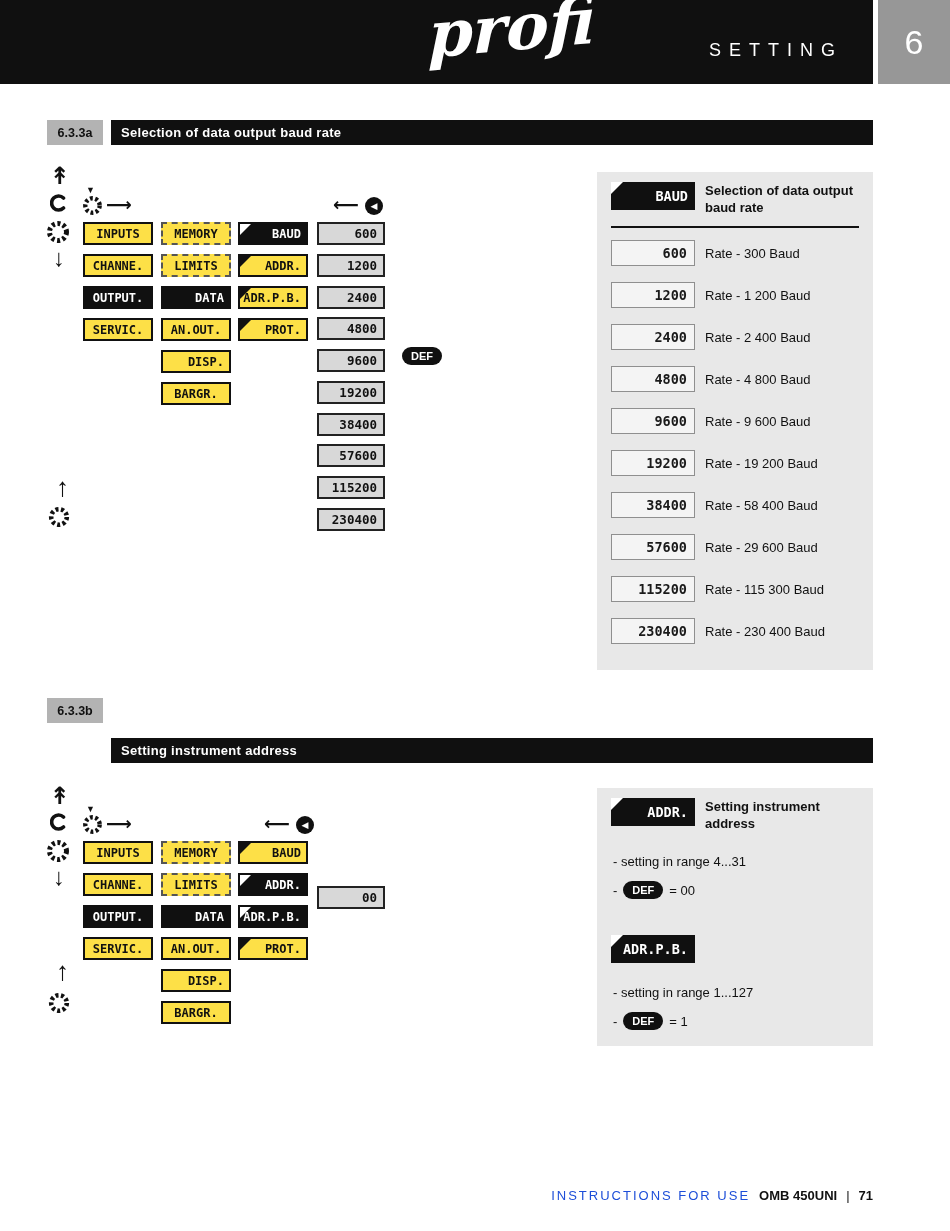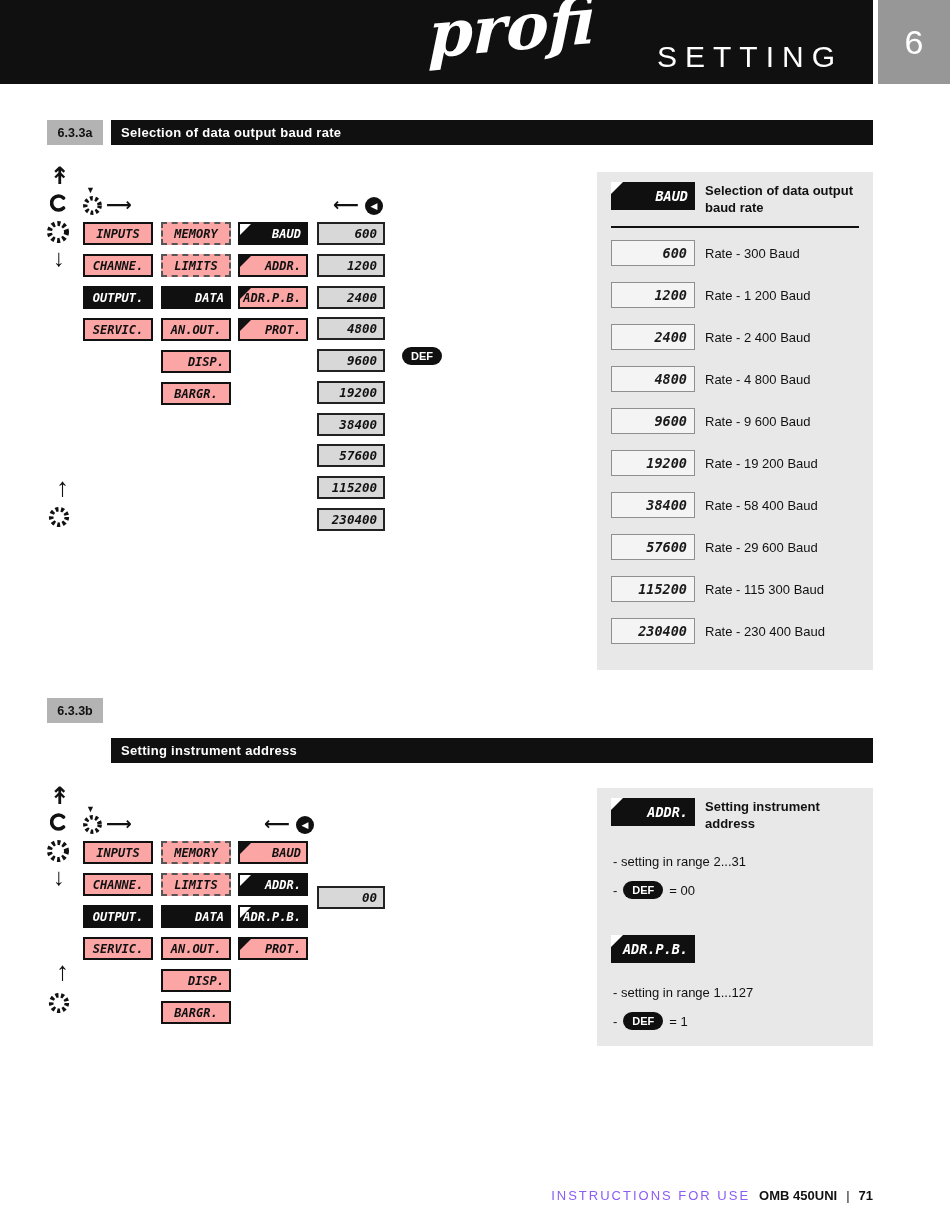--- a/index.html
+++ b/index.html
@@ -2,32 +2,32 @@
 <html><head>
 <meta charset="utf-8">
 <style>
   *{box-sizing:border-box;margin:0;padding:0}
   html,body{width:950px;height:1231px}
   body{position:relative;background:#fff;font-family:"Liberation Sans","DejaVu Sans",sans-serif;color:#111;overflow:hidden}
 
   
   .header-bar{position:absolute;left:0;top:0;width:873px;height:84px;background:#101010}
   .logo{position:absolute;left:428px;top:-10px;color:#fff;font-family:"DejaVu Serif",serif;font-style:italic;font-weight:bold;font-size:64px;transform:rotate(-5deg) skewX(-6deg)}
-  .header-title{position:absolute;right:30px;top:40px;color:#fff;font-size:30px;letter-spacing:8px;font-weight:normal}
+  .header-title{position:absolute;right:30px;top:40px;color:#fff;font-size:18px;letter-spacing:8px;font-weight:normal}
   .chapter-box{position:absolute;left:878px;top:0;width:72px;height:84px;background:#979797;color:#fff;display:flex;align-items:center;justify-content:center;font-size:34px}
 
   
   .sec-num{position:absolute;left:47px;width:56px;height:25px;background:#b3b3b3;color:#111;font-weight:bold;font-size:12.5px;display:flex;align-items:center;justify-content:center}
   .sec-bar{position:absolute;left:111px;width:762px;height:25px;background:#101010;color:#fff;font-weight:bold;font-size:13px;display:flex;align-items:center;padding-left:10px;letter-spacing:.3px}
 
   
-  .seg{font-family:"DejaVu Sans Mono","Liberation Mono",monospace;font-style:italic;font-weight:bold;letter-spacing:0}
-
-  
-  .mbox{position:absolute;width:70px;height:23px;border:2px solid #111;background:#fca5a5;display:flex;align-items:center;justify-content:center;font-size:12px;color:#111}
+  .seg{font-family:"DejaVu Sans Mono","Liberation Mono",monospace;font-weight:bold;letter-spacing:0}
+
+  
+  .mbox{position:absolute;width:70px;height:23px;border:2px solid #111;background:#fde047;display:flex;align-items:center;justify-content:center;font-size:12px;color:#111}
   .mbox.r{justify-content:flex-end;padding-right:5px}
   .inv{background:#101010;color:#fff;border-color:#101010}
   .dash{border-style:dashed;border-color:#555}
   .corner::before{content:"";position:absolute;top:0;left:0;width:0;height:0;border-top:11px solid #111;border-right:11px solid transparent}
   .inv.corner::before{border-top-color:#fff}
   .vbox{position:absolute;width:68px;height:23px;border:2px solid #222;background:#d8d8d8;display:flex;align-items:center;justify-content:flex-end;padding-right:6px;font-size:12.5px;color:#111}
 
   
   .def-badge{background:#101010;color:#fff;border-radius:10px;font-weight:bold;font-size:11px;padding:3px 9px;display:inline-block;font-family:"Liberation Sans",sans-serif;font-style:normal}
   .def-abs{position:absolute}
@@ -43,21 +43,21 @@
   .pdisp::before{content:"";position:absolute;top:0;left:0;width:0;height:0;border-top:12px solid #fff;border-right:12px solid transparent}
   .pheading{font-weight:bold;font-size:13px;line-height:1.28;color:#111;padding-top:1px}
   .prule{height:0;border-top:2px solid #111;margin:10px 0 12px 0}
   .prow{display:flex;align-items:center;gap:10px;margin-bottom:16px}
   .prow-disp{flex:0 0 84px;height:26px;background:#f4f4f4;border:1px solid #8f8f8f;display:flex;align-items:center;justify-content:flex-end;padding-right:7px;font-size:13.5px;color:#1a1a1a}
   .prow-label{font-size:13px;color:#111}
   .pline{font-size:13px;color:#111;display:flex;align-items:center;gap:6px;margin-left:2px}
 
   
   .footer{position:absolute;top:1188px;right:77px;font-size:13px;color:#111;display:flex;gap:9px;align-items:baseline;white-space:nowrap}
-  .footer .lbl{letter-spacing:2px;color:#8b5cf6}
+  .footer .lbl{letter-spacing:2px;color:#1d4ed8}
   .footer .bold{font-weight:bold}
 </style>
 </head>
 <body>
 
 <div class="header-bar">
   <div class="logo">profi</div>
   <div class="header-title">SETTING</div>
 </div>
 <div class="chapter-box">6</div>
@@ -203,21 +203,21 @@
 <div class="mbox seg corner r" style="left:238px;top:937px">PROT.</div>
 
 <div class="vbox seg" style="left:317px;top:886px">00</div>
 
 <div class="panel" style="top:788px;min-height:258px">
   <div class="pheader">
     <div class="pdisp seg">ADDR.</div>
     <div class="pheading">Setting instrument address</div>
   </div>
   <div class="pline" style="margin-top:22px">
-    <span>-  setting in range 2...31</span>
+    <span>-  setting in range 4...31</span>
   </div>
   <div class="pline" style="margin-top:12px">
     <span>-</span>
     <span class="def-badge">DEF</span>
     <span>= 00</span>
   </div>
   <div class="pheader" style="margin-top:36px">
     <div class="pdisp seg">ADR.P.B.</div>
   </div>
   <div class="pline" style="margin-top:22px">

